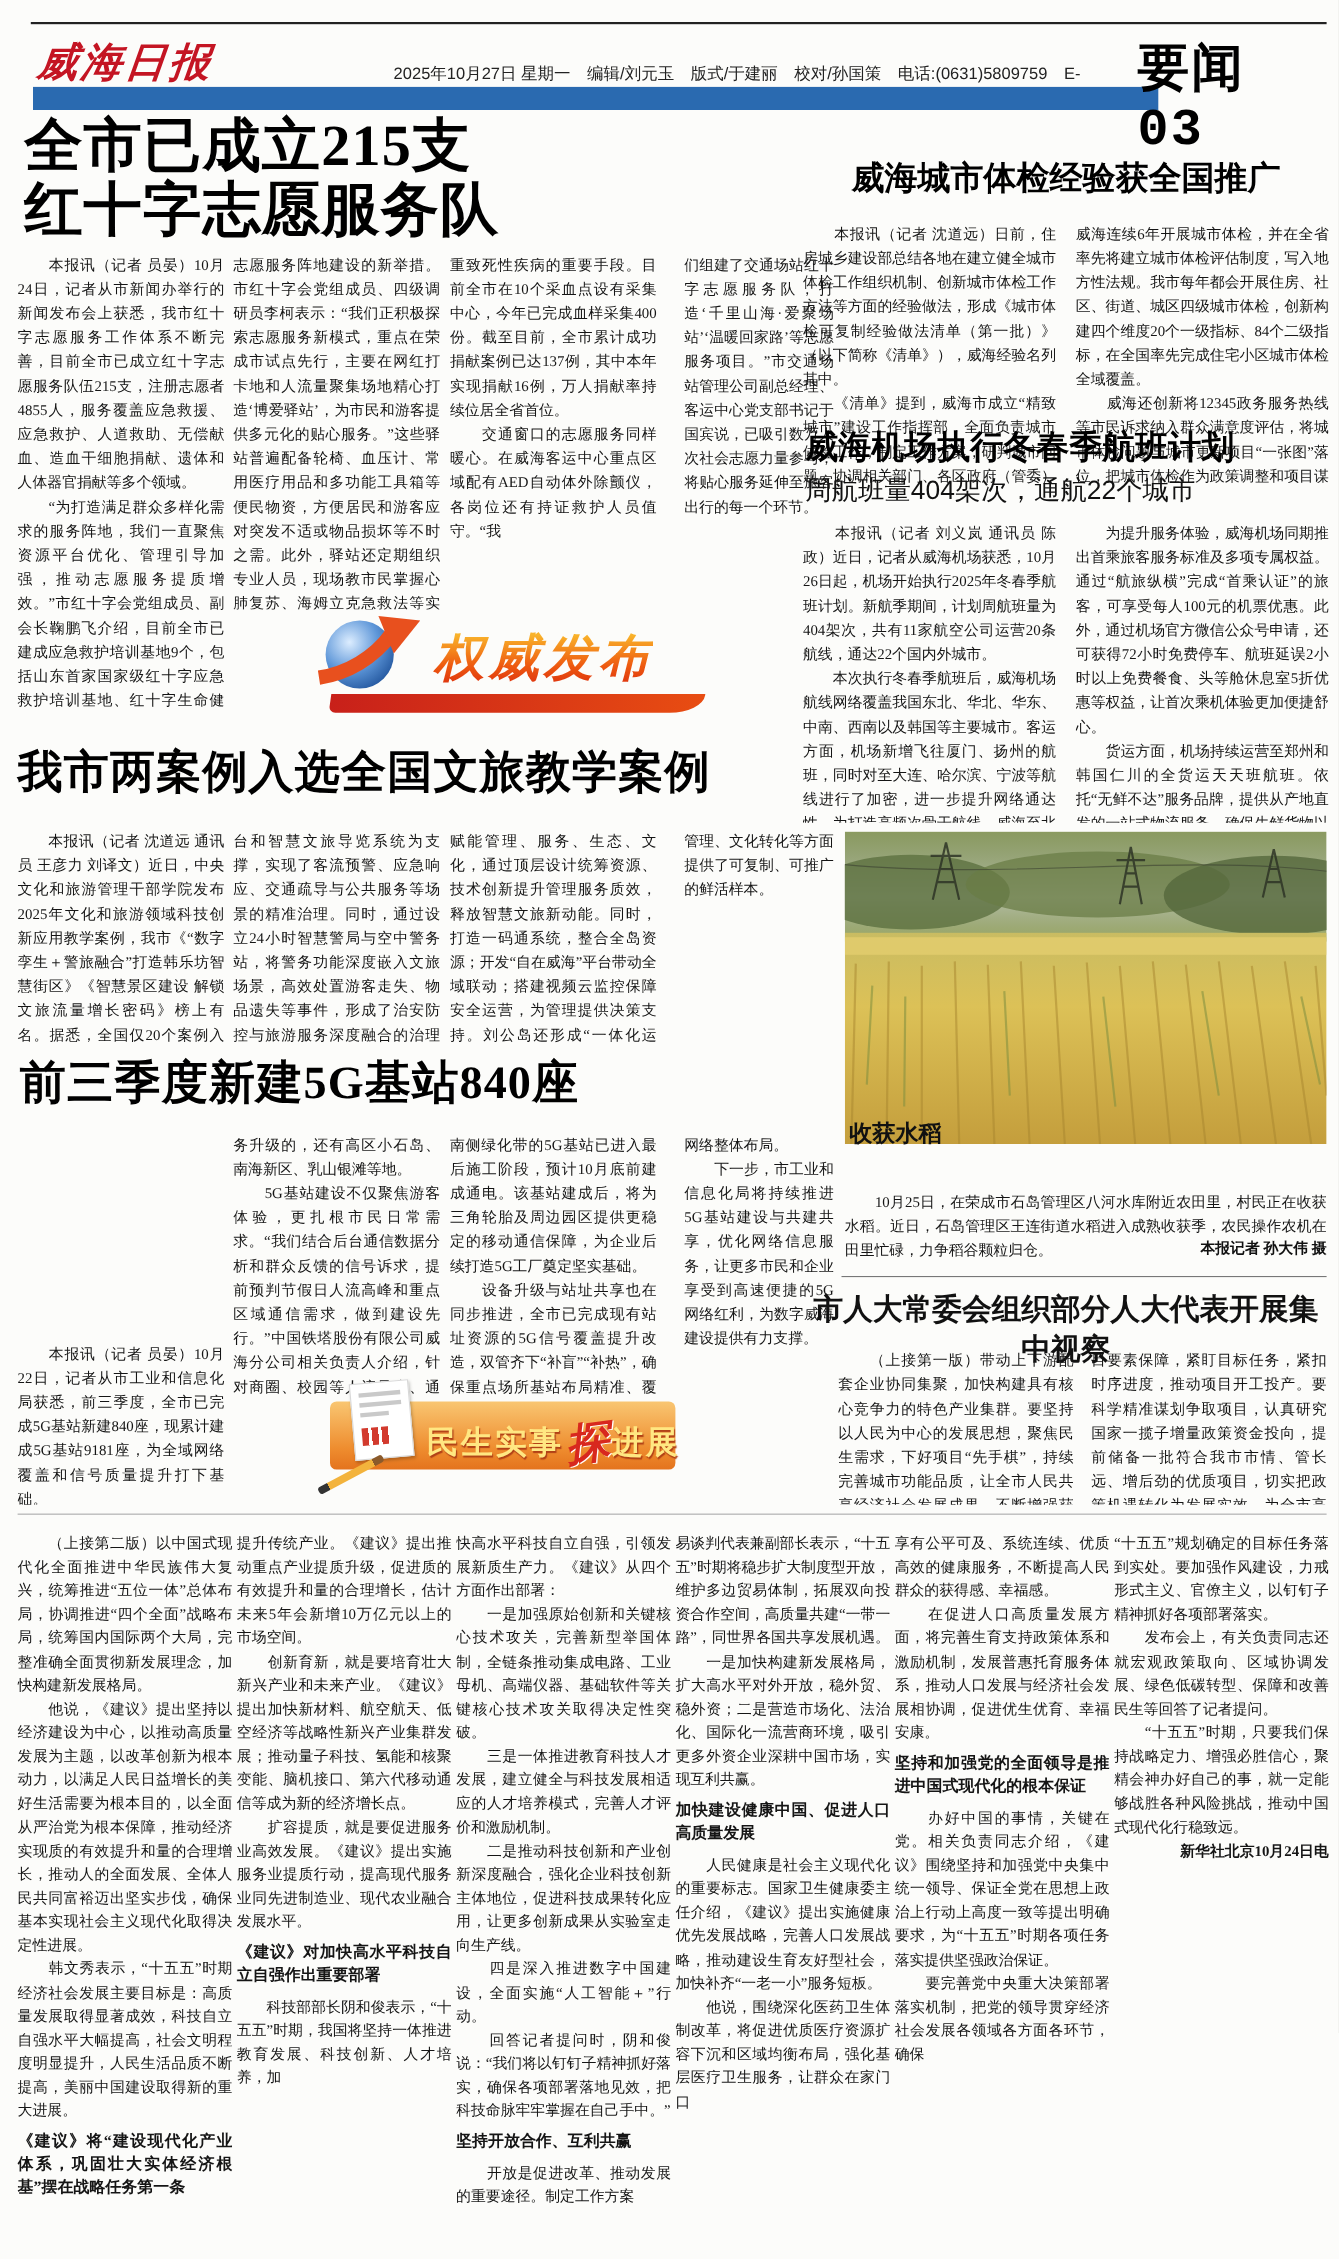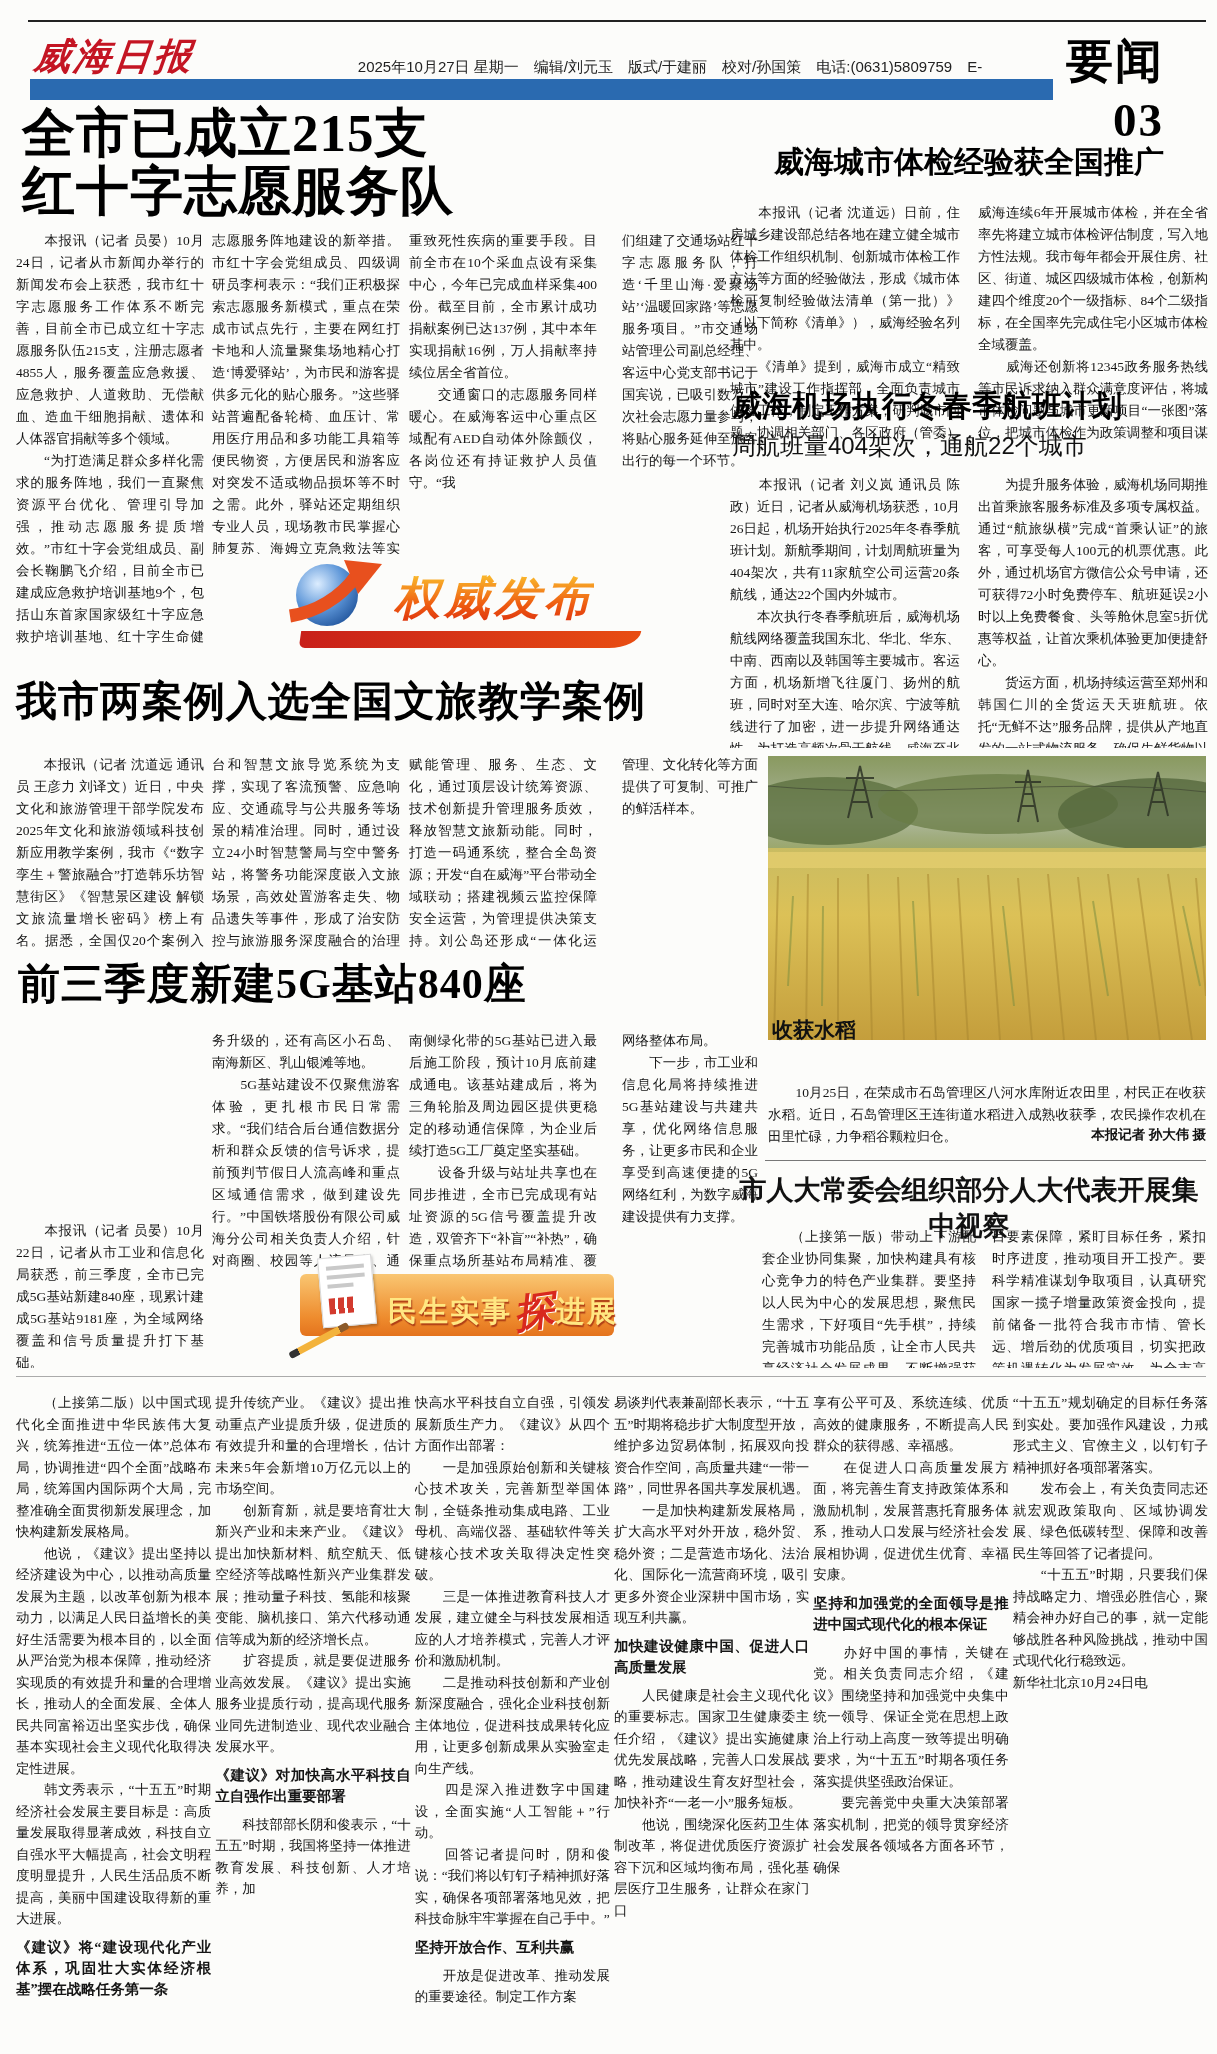--- a/index.html
+++ b/index.html
@@ -6,21 +6,21 @@
   #page{position:relative;width:1217px;height:2054px;background:#fcfcfa;margin:0 auto;
         font-family:"Liberation Serif","DejaVu Serif",serif;color:#111;overflow:hidden;}
   .abs{position:absolute;}
   
   #top-rule{left:28px;top:20px;width:1178px;height:2px;background:#222;}
   #logo{left:34px;top:32px;font-size:37px;font-weight:bold;font-style:italic;color:#c41523;
         letter-spacing:3px;transform:skewX(-6deg);font-family:"DejaVu Serif",serif;}
   #dateline{left:300px;top:58px;width:740px;text-align:center;font-size:15px;color:#222;
         font-family:"Liberation Sans",sans-serif;}
   #blue-bar{left:30px;top:79px;width:1023px;height:21px;background:#2a6ab0;}
-  #section-page{left:1004px;top:30px;width:160px;text-align:right;font-family:Liberation Serif, serif;
+  #section-page{left:1034px;top:30px;width:160px;font-family:Liberation Mono, monospace;
         font-weight:bold;font-size:47px;letter-spacing:2px;color:#000;}
   
   .hl{font-weight:bold;color:#000;}
   #a1-title{left:22px;top:104px;width:600px;font-size:53px;line-height:58px;letter-spacing:1px;white-space:pre-line;}
   #a2-title{left:16px;top:674px;width:632px;font-size:41px;letter-spacing:1px;}
   #a3-title{left:18px;top:956px;width:600px;font-size:42px;letter-spacing:1px;}
   #r1-title{left:730px;top:142px;width:478px;text-align:center;font-size:30px;}
   #r2-title{left:732px;top:386px;width:478px;font-size:30px;}
   #r2-subtitle{left:732px;top:430px;width:478px;font-size:24px;font-family:"Liberation Sans",sans-serif;
         font-weight:500;color:#111;}
@@ -85,21 +85,21 @@
   #photo{left:768px;top:756px;width:438px;height:284px;}
   #photo svg{display:block;width:100%;height:100%;}
   
   #rule-r3{left:765px;top:1160px;width:441px;height:1px;background:#777;}
   #rule-bottom{left:16px;top:1376px;width:1190px;height:1px;background:#aaa;}
   
   #bottom-columns{left:16px;top:1392px;width:1192px;height:650px;display:flex;gap:4px;}
   .bcol{flex:1 1 0;overflow:hidden;font-size:13.5px;line-height:21.5px;text-align:justify;color:#151515;}
   .bcol p{margin:0;}
   .bhead{font-weight:bold;margin:7px 0;font-size:14.5px;line-height:21px;}
-  .bsig{font-weight:normal;margin-top:4px;}
+  .bsig{text-align:right;font-weight:bold;margin-top:4px;}
 </style>
 </head>
 <body>
 
 <div id="page">
   <div class="abs" id="top-rule"></div>
   <div class="abs" id="logo">威海日报</div>
   <div class="abs" id="dateline">2025年10月27日  星期一　编辑/刘元玉　版式/于建丽　校对/孙国策　电话:(0631)5809759　E-mail:whrbywbjb@163.com</div>
   <div class="abs" id="blue-bar"></div>
   <div class="abs" id="section-page">要闻 03</div>

